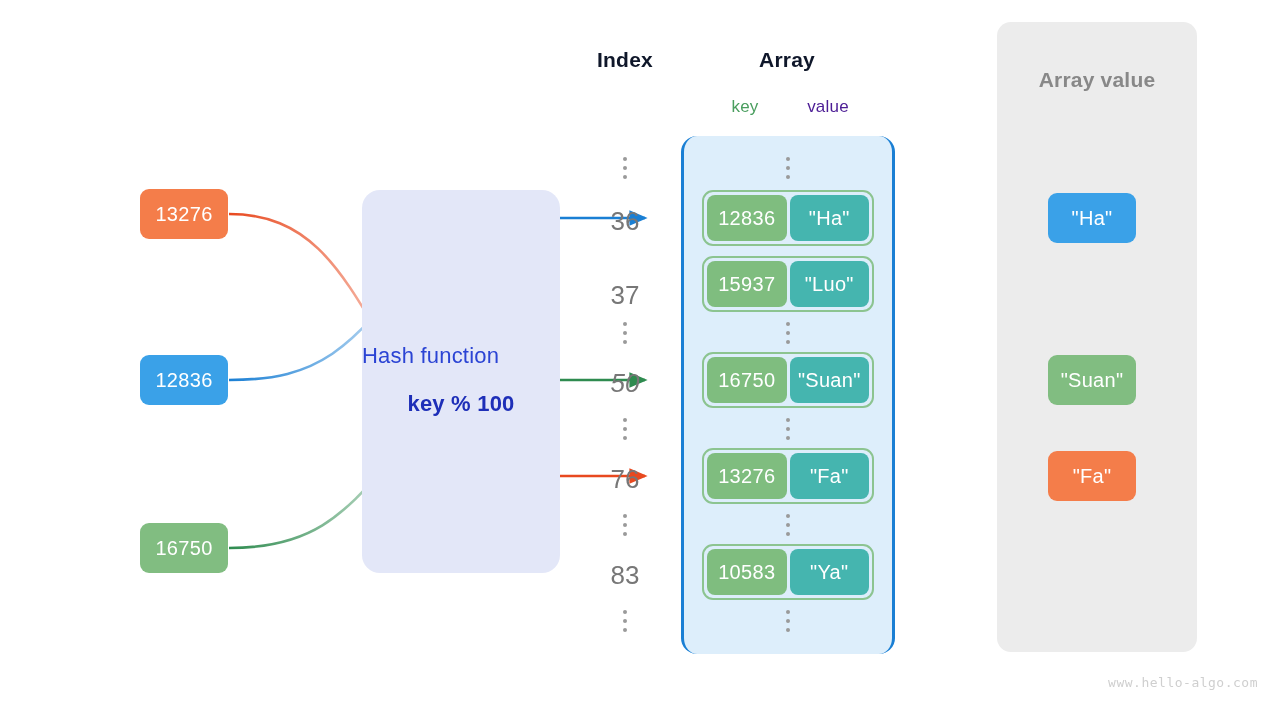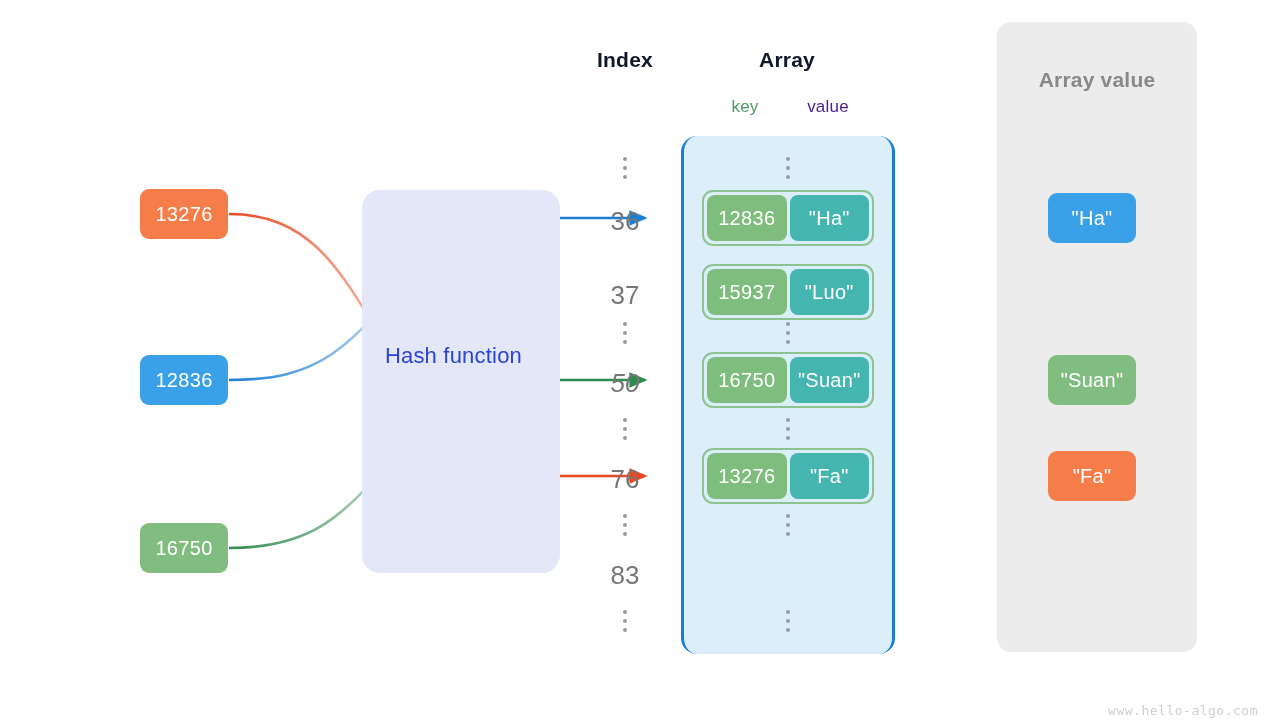--- a/index.html
+++ b/index.html
@@ -63,21 +63,21 @@
     position: absolute;
     left: 362px; top: 190px;
     width: 198px; height: 383px;
     background: #e3e7f8;
     border-radius: 18px;
   }
   #hash-label {
     position: absolute;
     left: 362px; top: 343px;
     width: 160px;
-    text-align: right;
+    text-align: left;
     font-size: 22px;
     color: #2b44d4;
     letter-spacing: .2px;
   }
   #hash-formula {
     position: absolute;
     left: 362px; top: 391px;
     width: 198px;
     text-align: center;
     font-size: 22px;
@@ -169,21 +169,21 @@
   #caption {
     position: absolute;
     left: 440px; top: 668px;
     width: 700px;
     text-align: center;
     font-size: 21px;
     color: #808080;
   }
   #watermark {
     position: absolute;
-    right: 22px; top: 703px;
+    right: 22px; top: 675px;
     font-family: "DejaVu Sans Mono", monospace;
     font-size: 13px;
     color: #cfcfcf;
     letter-spacing: .5px;
   }
 
   #wires { position: absolute; left: 0; top: 0; width: 1280px; height: 720px; pointer-events: none; }
 </style>
 </head>
 <body>
@@ -291,20 +291,21 @@
   </div>
   <div class="chip" style="left:140px; top:355px; background:#3aa1e8;">
     <span>12836</span>
   </div>
   <div class="chip" style="left:140px; top:523px; background:#81bd81;">
     <span>16750</span>
   </div>
 
   <div id="hash-box"></div>
   <div id="hash-label">Hash function</div>
+  <div id="hash-formula">key % 100</div>
 
   <div class="col-head" id="head-index">Index</div>
   <div class="col-head" id="head-array">Array</div>
   <div class="kv-head" id="head-key">key</div>
   <div class="kv-head" id="head-value">value</div>
 
   <div id="array-box"></div>
 
   <div class="index-label" style="top:206px;">36</div>
   <div class="index-label" style="top:272px;margin-top:8px;">37</div>
@@ -361,32 +362,36 @@
   <div class="vdots" style="left:783px; top:610px;">
       <i></i>
       <i></i>
       <i></i>
     </div>
 
   <div class="bucket" style="top:190px;">
     <div class="cell key">12836</div>
     <div class="cell value">"Ha"</div>
   </div>
-  <div class="bucket" style="top:264px;">
+  <div class="bucket" style="top:256px;">
     <div class="cell key">15937</div>
     <div class="cell value">"Luo"</div>
   </div>
   <div class="bucket" style="top:352px;">
     <div class="cell key">16750</div>
     <div class="cell value">"Suan"</div>
   </div>
   <div class="bucket" style="top:448px;">
     <div class="cell key">13276</div>
     <div class="cell value">"Fa"</div>
   </div>
+  <div class="bucket" style="top:544px;">
+    <div class="cell key">10583</div>
+    <div class="cell value">"Ya"</div>
+  </div>
 
   <div class="panel" id="panel-output">
     <div class="panel-title">Array value</div>
   </div>
 
   <div class="chip" style="left:1048px; top:193px; background:#3aa1e8;">
     <span>"Ha"</span>
   </div>
   <div class="chip" style="left:1048px; top:355px; background:#81bd81;">
     <span>"Suan"</span>

